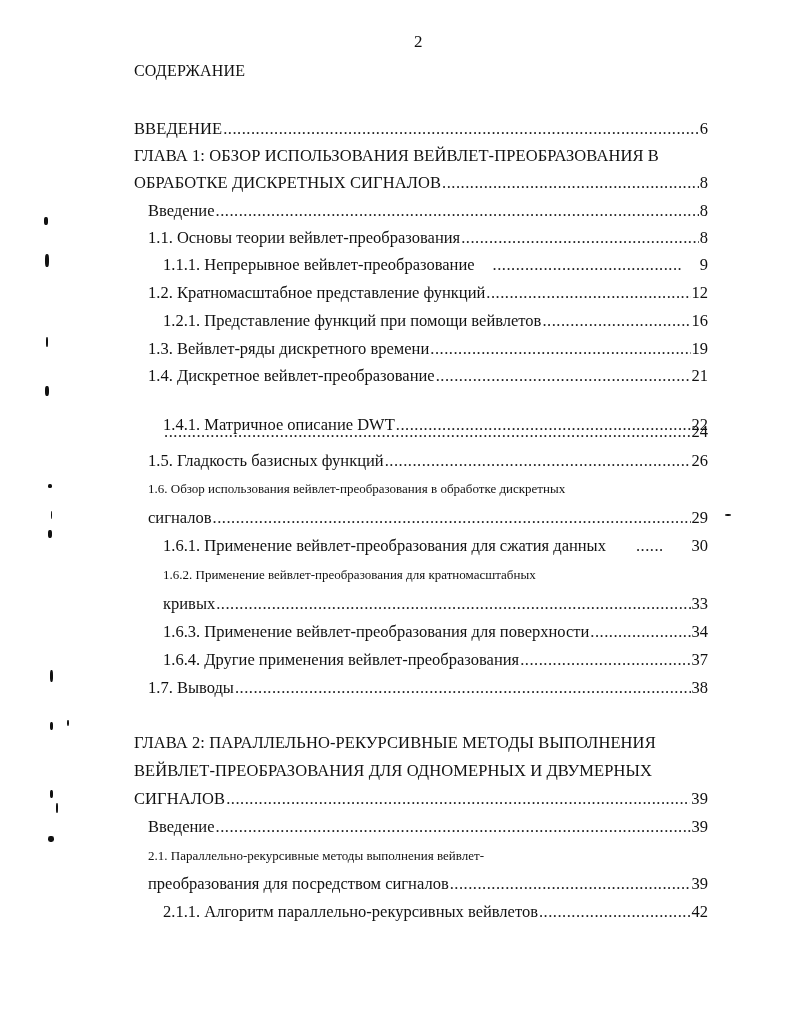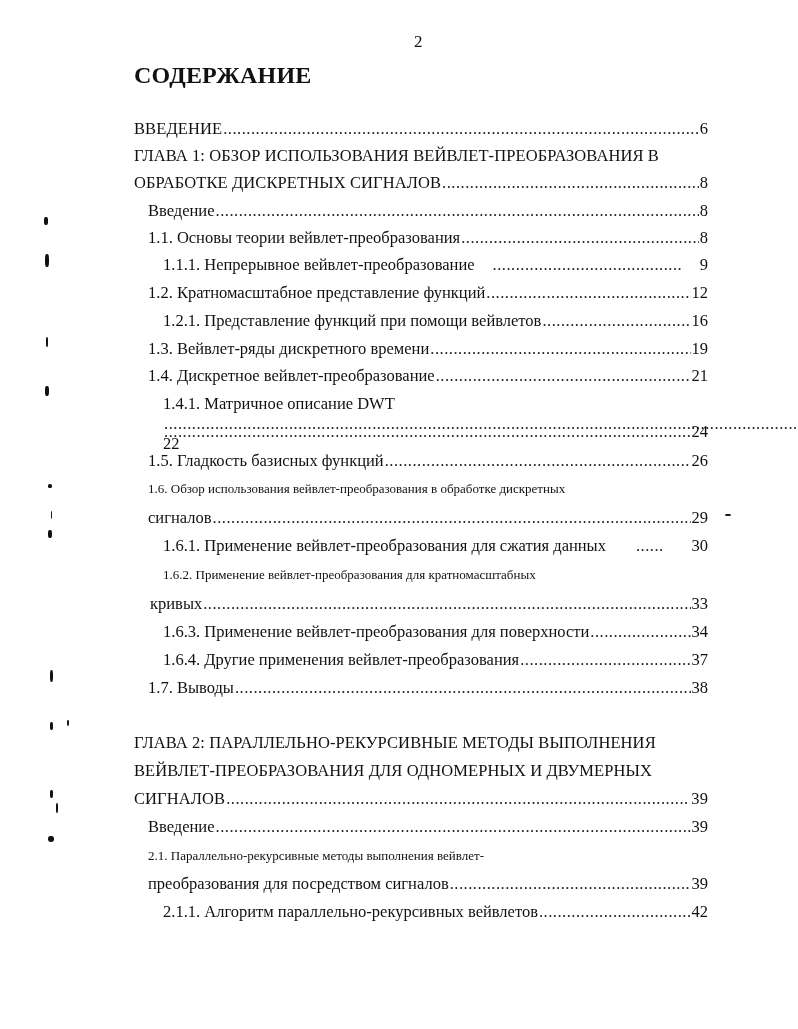--- a/index.html
+++ b/index.html
@@ -1,19 +1,19 @@
 <!DOCTYPE html>
 <html><head>
 <meta charset="utf-8">
 <style>
   html, body { margin:0; padding:0; background:#ffffff; }
   body { width:798px; height:1029px; position:relative; overflow:hidden;
          font-family:"Liberation Serif", "DejaVu Serif", serif; color:#111; }
   .page-num { position:absolute; top:32px; left:414px; font-size:17px; }
-  .toc-title { position:absolute; top:62px; left:134px; font-size:24px; letter-spacing:0.2px;font-weight:bold; }
+  .toc-title { position:absolute; top:62px; left:134px; font-size:16px; letter-spacing:0.2px; }
   .entry { position:absolute; right:90px; font-size:16.5px; line-height:20px;
            display:flex; align-items:flex-start; white-space:nowrap; }
   .entry .label { flex:0 0 auto; }
   .entry .dots { flex:1 1 auto; overflow:hidden; margin:0 1px; letter-spacing:0.5px; color:#222; }
   .entry .dots::before { content:"........................................................................................................................................................................................................"; }
   .entry .pg { flex:0 0 auto; text-align:right; }
   .cont { position:absolute; font-size:13px; line-height:20px; white-space:nowrap; }
   .caps { font-size:16.5px; letter-spacing:0.1px; }
   .speck { position:absolute; background:#111; border-radius:40%; }
 </style>
@@ -71,21 +71,21 @@
   <span class="dots"></span>
   <span class="pg">19</span>
 </div>
 
 <div class="entry" style="top:366px;left:148px;">
   <span class="label">1.4. Дискретное вейвлет-преобразование</span>
   <span class="dots"></span>
   <span class="pg">21</span>
 </div>
 
-<div class="entry" style="top:394px;left:163px;flex-direction:column;">
+<div class="entry" style="top:415px;left:163px;">
   <span class="label">1.4.1. Матричное описание DWT</span>
   <span class="dots"></span>
   <span class="pg">22</span>
 </div>
 
 <div class="entry" style="top:422px;left:163px;">
   <span class="dots"></span>
   <span class="pg">24</span>
 </div>
 
@@ -102,21 +102,21 @@
   <span class="pg">29</span>
 </div>
 
 <div class="entry" style="top:536px;left:163px;gap:29px;">
   <span class="label">1.6.1. Применение вейвлет-преобразования для сжатия данных</span>
   <span class="dots"></span>
   <span class="pg">30</span>
 </div>
 
 <div class="cont" style="top:565px;left:163px;">1.6.2. Применение вейвлет-преобразования для кратномасштабных</div>
-<div class="entry" style="top:594px;left:150px;">
+<div class="entry" style="top:594px;left:163px;">
   <span class="label">кривых</span>
   <span class="dots"></span>
   <span class="pg">33</span>
 </div>
 
 <div class="entry" style="top:622px;left:163px;">
   <span class="label">1.6.3. Применение вейвлет-преобразования для поверхности</span>
   <span class="dots"></span>
   <span class="pg">34</span>
 </div>

